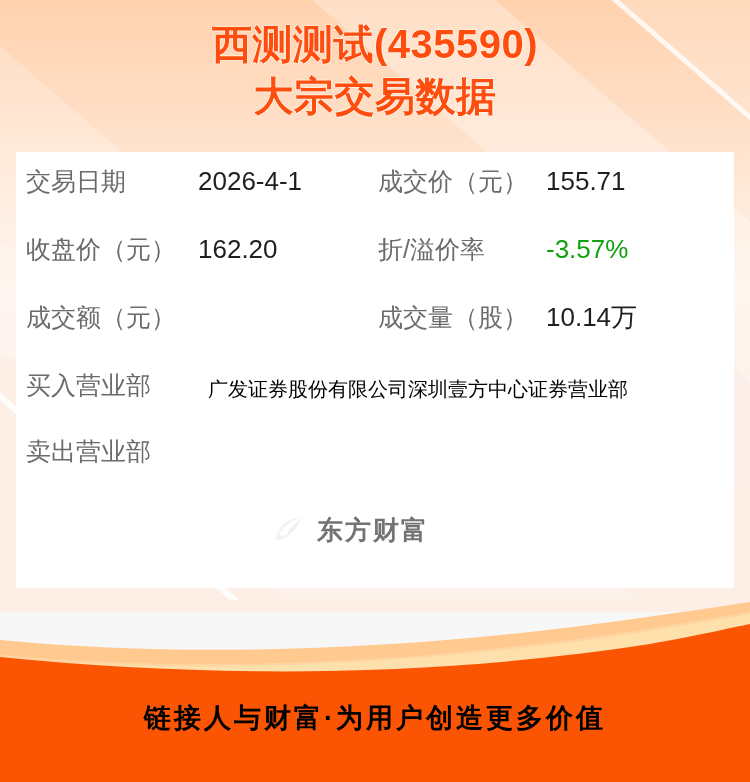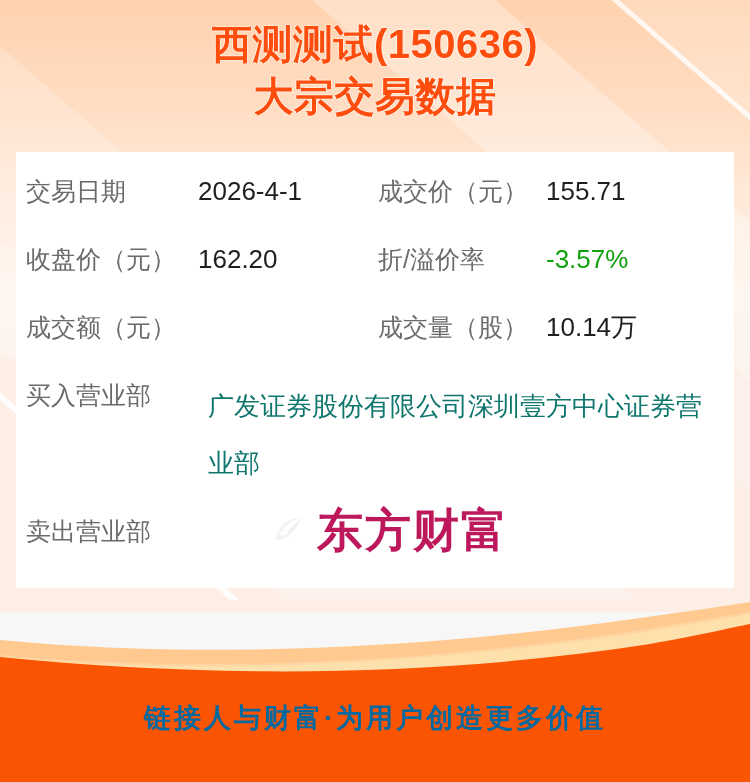--- a/index.html
+++ b/index.html
@@ -129,31 +129,30 @@
     gap: 8px;
     opacity: 1;
   }
   .wm-logo {
     width: 38px; height: 38px;
     flex: 0 0 38px;
     position: relative;
   }
   .wm-logo svg { display: block; }
   .wm-text {
-    font-size: 46px;
+    font-size: 26px;
     font-weight: bold;
-    color: #be185d;
+    color: #737373;
     letter-spacing: 2px;
     line-height: 38px;
   }
 
   .rows {
     position: relative;
     z-index: 8;
-    padding-top: 10px;
   }
   .row {
     display: flex;
     align-items: flex-start;
     min-height: 44px;
     padding: 10px 0;
   }
   .row.pair { padding: 12px 0; }
   .cell {
     display: flex;
@@ -183,41 +182,41 @@
 
   .row.wide { padding: 12px 0 10px 0; }
   .row.wide .label {
     padding-left: 10px;
     width: 182px;
     flex: 0 0 182px;
   }
   .row.wide .value {
     white-space: normal;
     width: 505px;
-    line-height: 57px;
-    font-size: 26px;
-    color: #0f766e;
+    line-height: 42px;
+    font-size: 20px;
+    color: #000000;
   }
 
   
   .footer-area {
     position: absolute;
     left: 0; top: 600px;
     width: 750px;
     height: 182px;
     background: #f7f7f8;
     overflow: hidden;
   }
   .footer-area svg { display: block; position: absolute; left: 0; top: 0; }
   .footer-text {
     position: absolute;
     left: 0; top: 700px;
     width: 750px;
     text-align: center;
-    color: #0369a1;
+    color: #000000;
     font-size: 27px;
     font-weight: bold;
     letter-spacing: 3px;
     z-index: 9;
   }
 </style>
 </head>
 <body>
 
 <div class="poster">
@@ -227,21 +226,21 @@
       <div class="streak a"></div>
       <div class="streak e"></div>
       <div class="streak b"></div>
       <div class="streak c"></div>
       <div class="streak d"></div>
       <div class="streak f"></div>
     </div>
   </div>
 
   <div class="title-wrap">
-    <div class="title-line">西测测试(150636)</div>
+    <div class="title-line">西测测试(435590)</div>
     <div class="title-line">大宗交易数据</div>
   </div>
 
   <div class="card">
 
     <div class="watermark">
       <div class="wm-logo">
         <svg width="38" height="38" viewBox="0 0 38 38" aria-hidden="true">
           <path d="M30 6 C16 7 6 16 5 29 C11 29 16 27 20 23 C14 24 10 24 8 25 C12 16 20 10 30 6 Z" fill="#f3f3f3"></path>
           <path d="M31 7 C24 12 18 18 15 25 C20 23 25 18 31 7 Z" fill="#efefef"></path>

